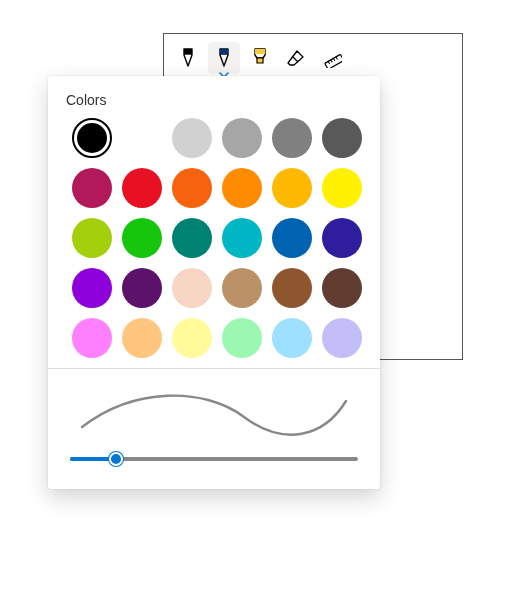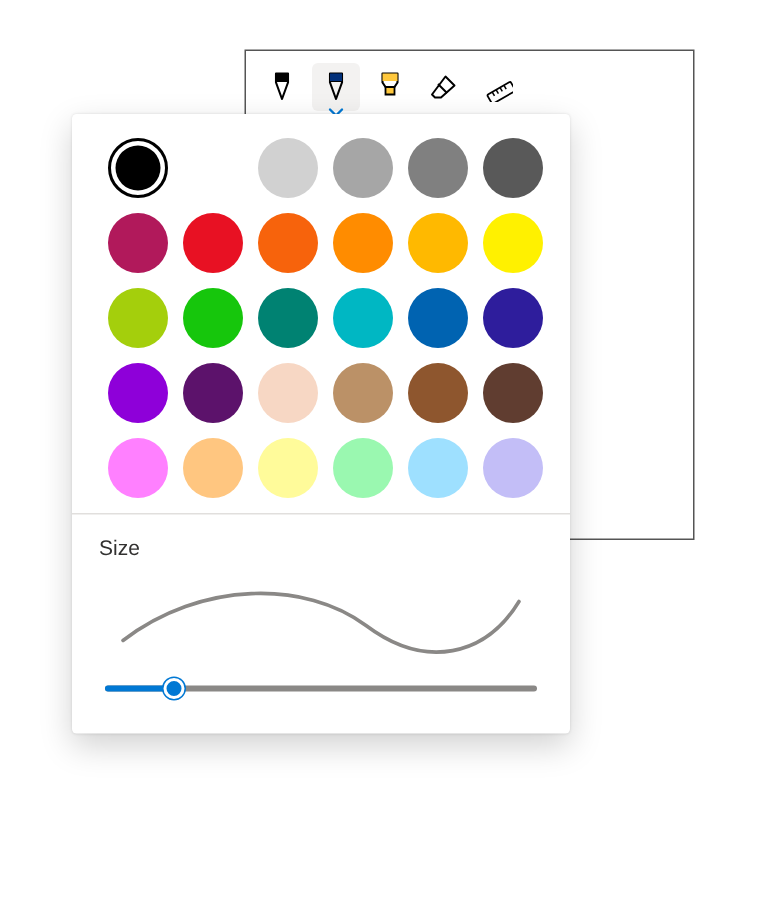--- a/index.html
+++ b/index.html
@@ -197,20 +197,21 @@
           <line x1="14" y1="11" x2="14" y2="14"></line>
         </g>
       </svg>
     </div>
 
   </div>
 </div>
 
 <div class="popup">
 
+  <div class="section-label">Colors</div>
 
   <div class="color-grid">
     <div class="color-row">
       <div class="swatch selected">
           <span class="inner" style="background:#000000"></span>
         </div>
       <div class="swatch" style="background:#ffffff"></div>
       <div class="swatch" style="background:#d1d1d1"></div>
       <div class="swatch" style="background:#a6a6a6"></div>
       <div class="swatch" style="background:#808080"></div>
@@ -245,21 +246,20 @@
       <div class="swatch" style="background:#ffc680"></div>
       <div class="swatch" style="background:#fffb9a"></div>
       <div class="swatch" style="background:#9af8b0"></div>
       <div class="swatch" style="background:#9ee0ff"></div>
       <div class="swatch" style="background:#c3bef7"></div>
     </div>
   </div>
 
   <hr class="divider">
 
-  <div class="section-label">Size</div>
 
   <div class="size-preview">
     <svg width="280" height="50" viewBox="0 0 280 50">
       <path d="M8 40 C 60 0, 130 0, 170 30 S 250 50, 272 14" fill="none" stroke="#8a8886" stroke-width="2.4" stroke-linecap="round"></path>
     </svg>
   </div>
 
   <div class="slider" aria-valuenow="16">
     <div class="slider-track"></div>
     <div class="slider-fill" style="width:16%"></div>

